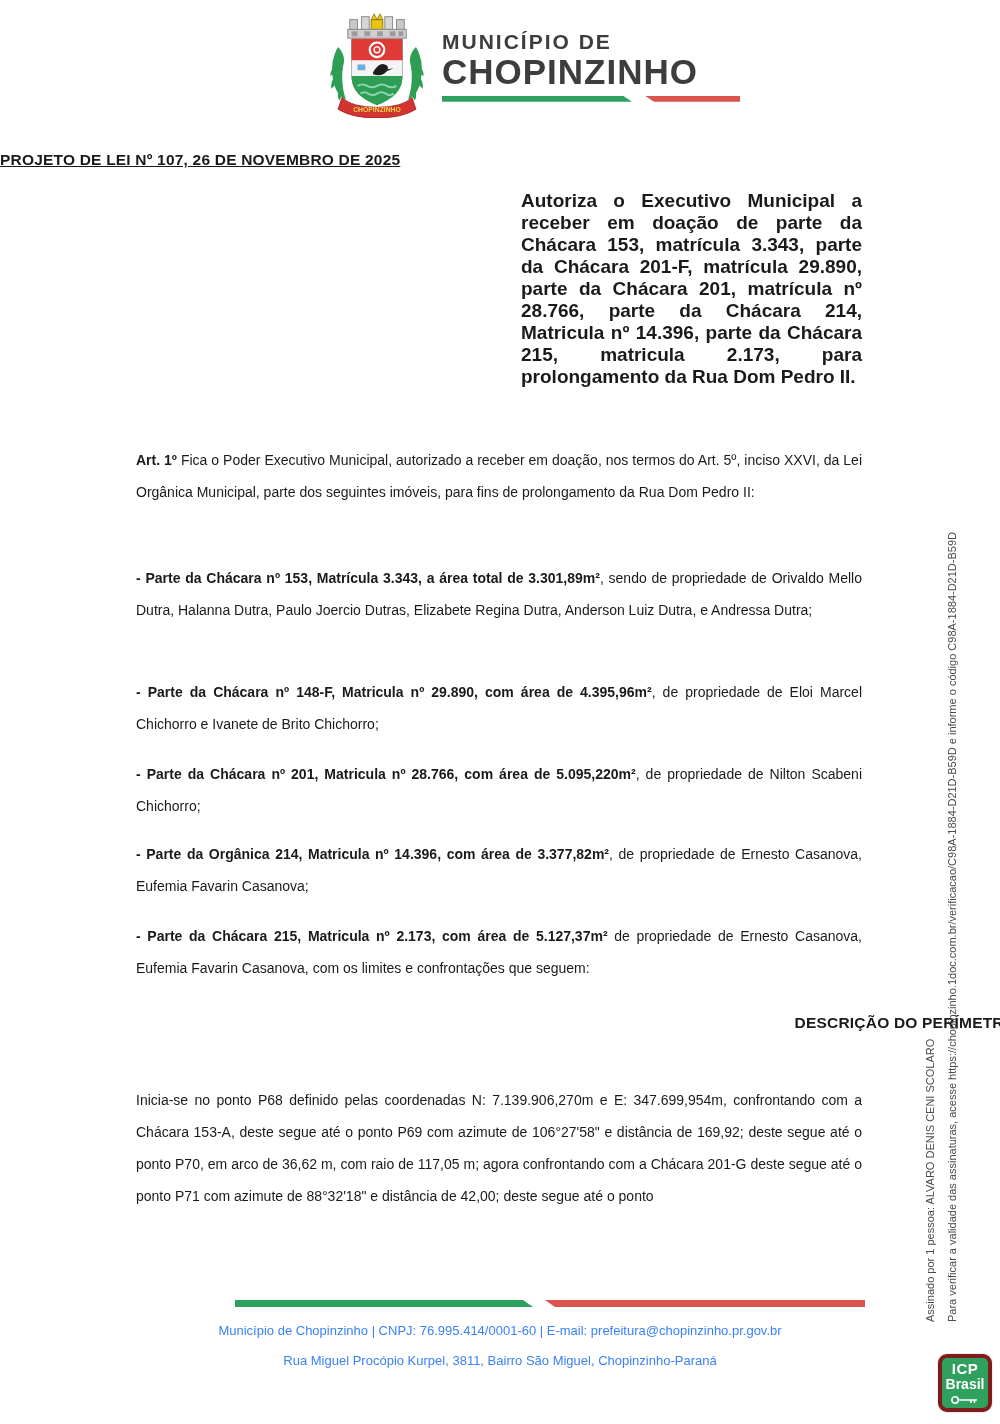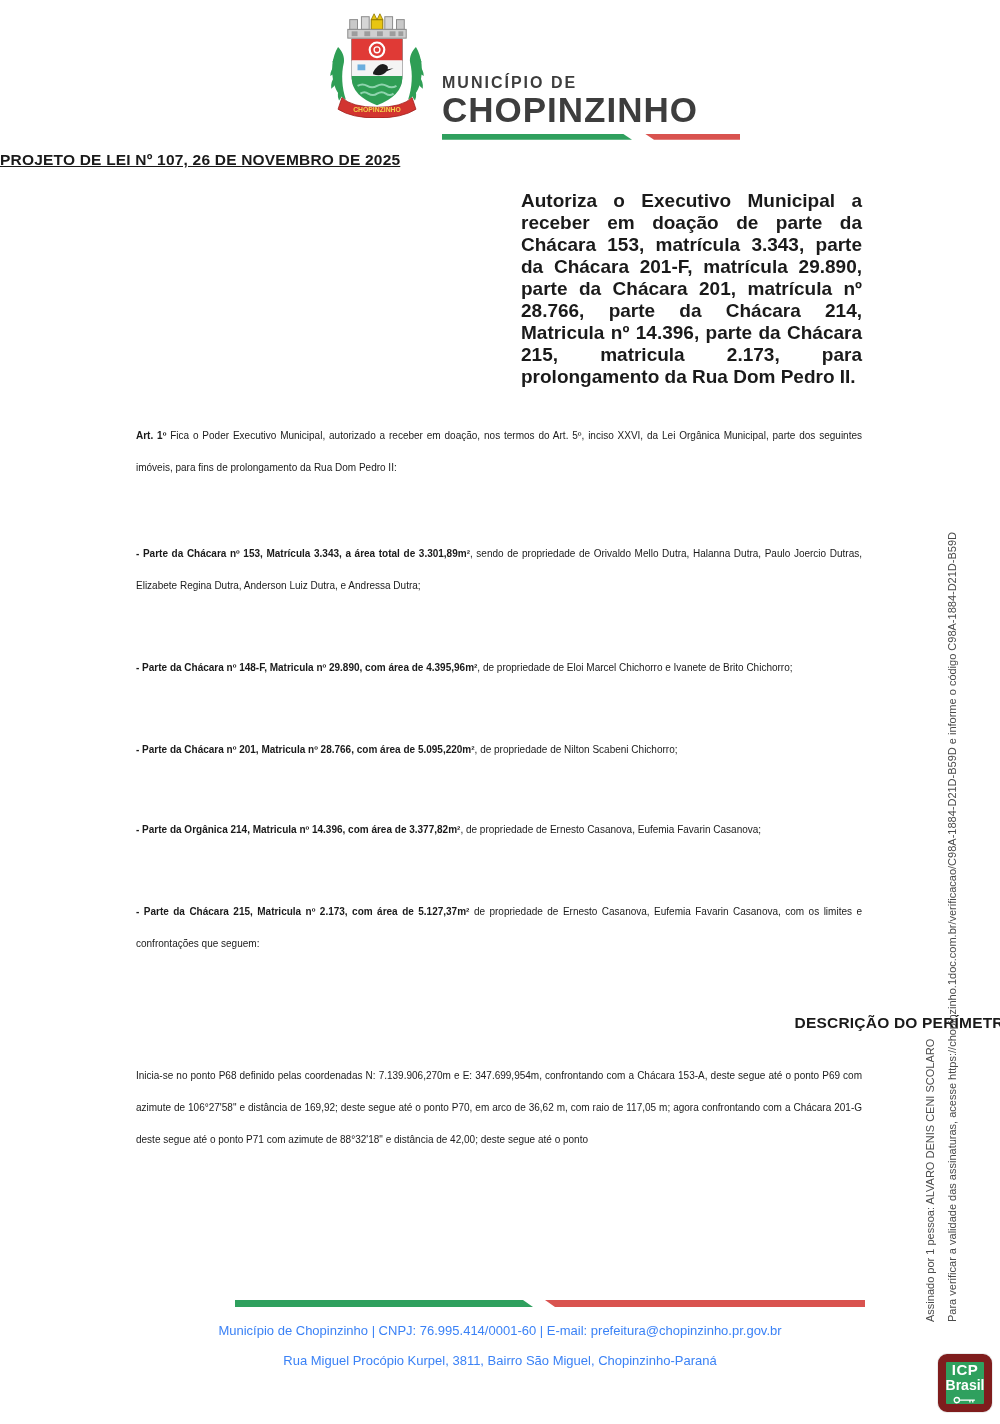--- a/index.html
+++ b/index.html
@@ -6,21 +6,21 @@
   html,body { background:#ffffff; }
   .page {
     position:relative; width:1000px; height:1424px; margin:0 auto;
     background:#ffffff; overflow:hidden;
     font-family:"Liberation Sans", sans-serif; color:#1a1a1a;
   }
   
   .header-logo { position:absolute; top:6px; left:328px; display:flex; align-items:flex-start; }
   .crest { width:98px; height:112px; }
   .logo-text { margin-left:16px; padding-top:24px; color:#3d3d3d; }
-  .logo-line1 { font-size:16px; font-weight:bold; letter-spacing:2px;margin-top:44px; }
+  .logo-line1 { font-size:21px; font-weight:bold; letter-spacing:2px; }
   .logo-line2 { font-size:35px; font-weight:bold; letter-spacing:1px; line-height:1.05; }
   .logo-bars { display:flex; margin-top:5px; width:298px; }
   .bar { height:6px; }
   .bar-green-h { width:190px; clip-path:polygon(0 0, calc(100% - 9px) 0, 100% 100%, 0 100%); }
   .bar-gap-h { width:13px; }
   .bar-red-h { width:95px; clip-path:polygon(0 0, 100% 0, 100% 100%, 9px 100%); }
   
   .doc-title {
     position:absolute; top:151px; left:0; width:100%;
     text-align:left; font-size:15.5px; font-weight:bold;
@@ -28,21 +28,21 @@
   }
   
   .ementa {
     position:absolute; top:190px; left:521px; width:341px;
     font-size:19px; font-weight:bold; line-height:22px;
     text-align:justify;
   }
   
   .para {
     position:absolute; left:136px; width:726px;
-    font-size:10px; line-height:32px; text-align:justify;
+    font-size:14px; line-height:32px; text-align:justify;margin-top:24px;
   }
   .para b { font-weight:bold; }
   .section-heading {
     position:absolute; left:16px; width:100%; text-align:right;
     font-size:15.5px; font-weight:bold; letter-spacing:0.2px;
   }
   
   .footer-bars { position:absolute; top:1300px; left:235px; width:630px; display:flex; }
   .fbar { height:7px; }
   .fbar-green { width:298px; clip-path:polygon(0 0, calc(100% - 10px) 0, 100% 100%, 0 100%); }
@@ -55,21 +55,21 @@
   .sig-line {
     position:absolute; white-space:nowrap; font-size:11px; color:#4a4a4a;
     transform-origin:0 100%; transform:rotate(-90deg);
   }
   .sig-line1 { left:936px; top:1310px; }
   .sig-line2 { left:958px; top:1310px; }
   
   .icp-badge {
     position:absolute; left:938px; top:1354px; width:54px; height:58px;
     border-radius:9px; display:flex; flex-direction:column; align-items:center;
-    justify-content:center; color:#ffffff; border:8px solid #7f1d1d;
+    justify-content:center; color:#ffffff; border:4px solid #7f1d1d;
     box-shadow:0 0 0 1px rgba(0,0,0,0.08);
   }
   .icp-line1 { font-size:15px; font-weight:bold; line-height:1; letter-spacing:0.5px; }
   .icp-line2 { font-size:14px; font-weight:bold; line-height:1.2; }
   .icp-key { margin-top:2px; }
 </style>
 </head>
 <body>
 
 <div class="page">

